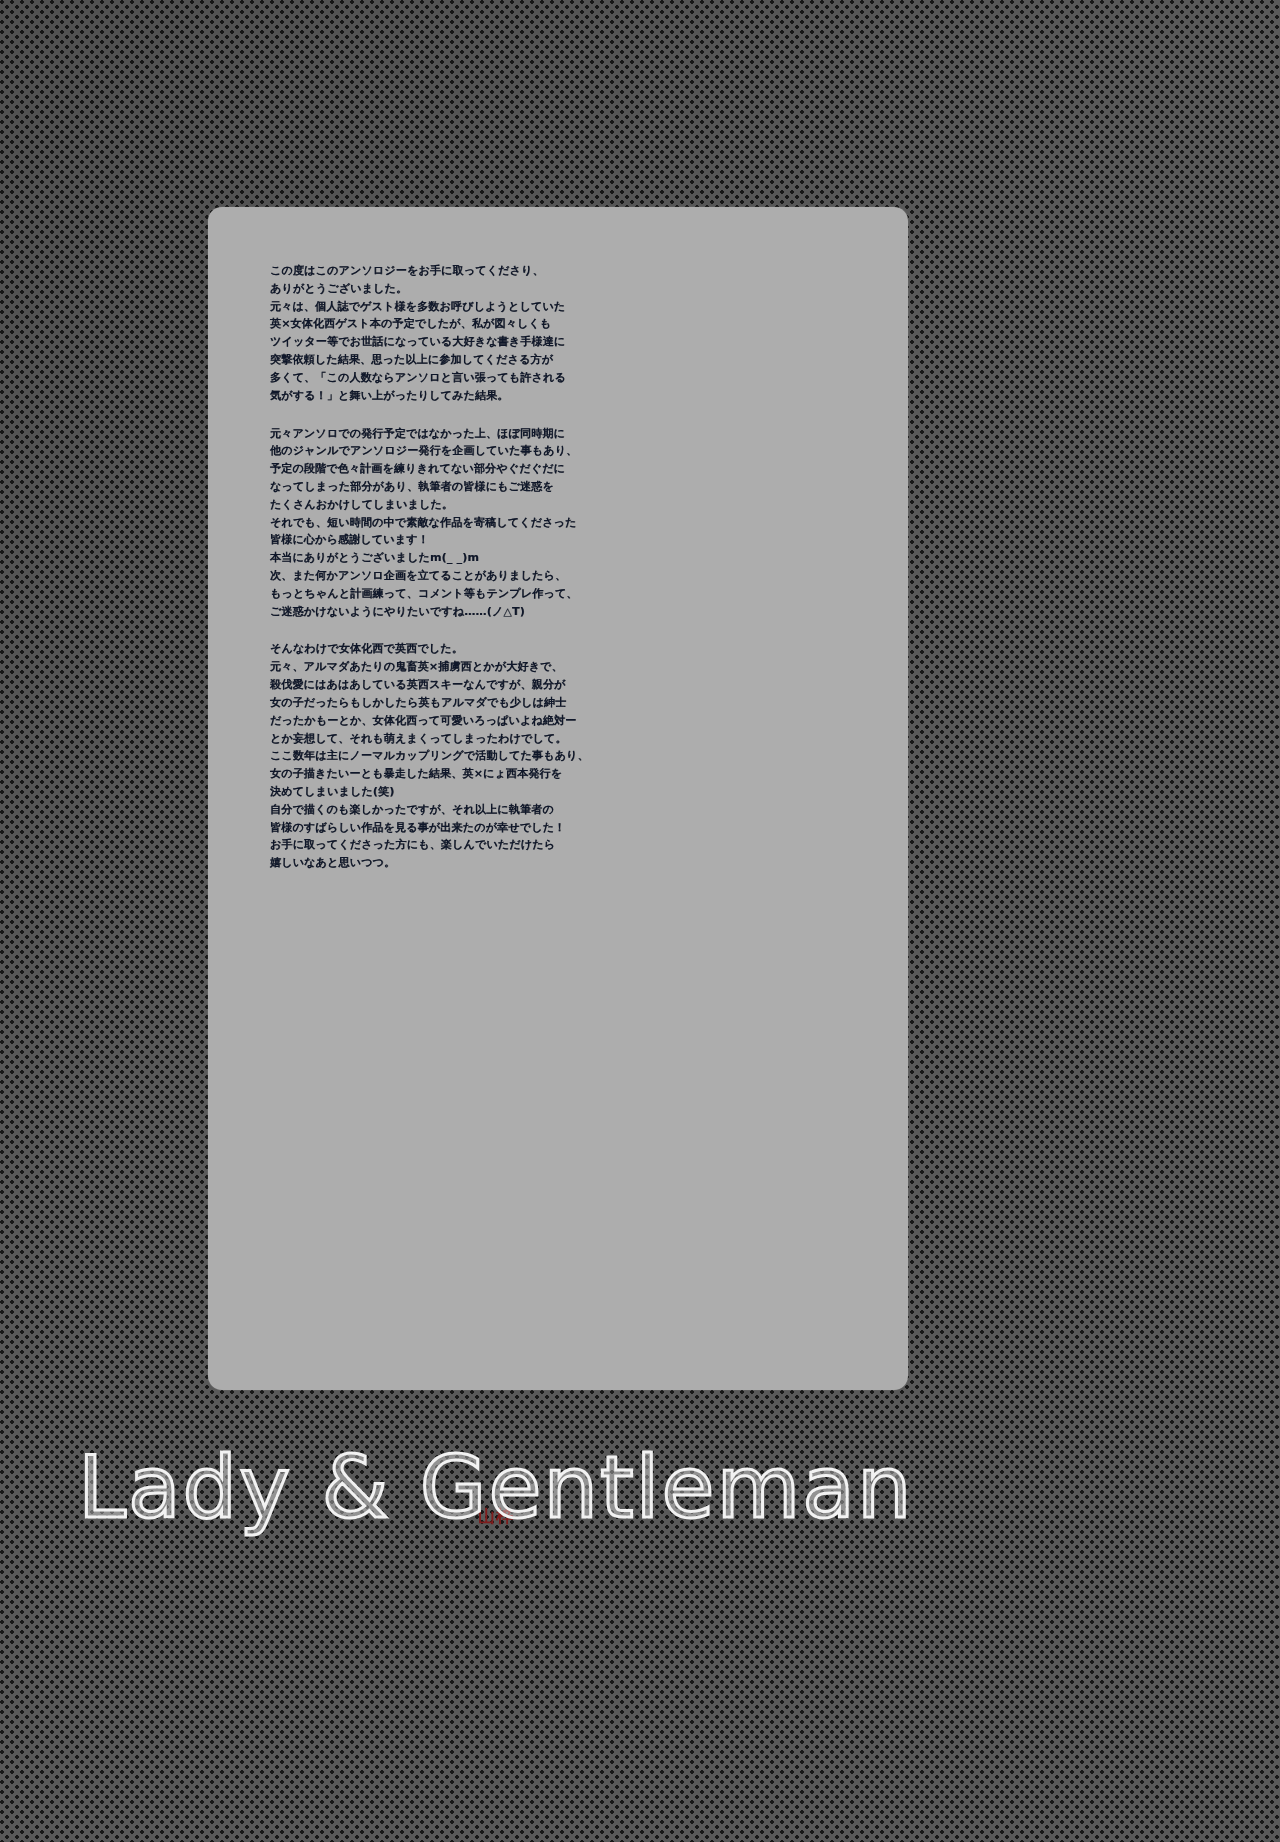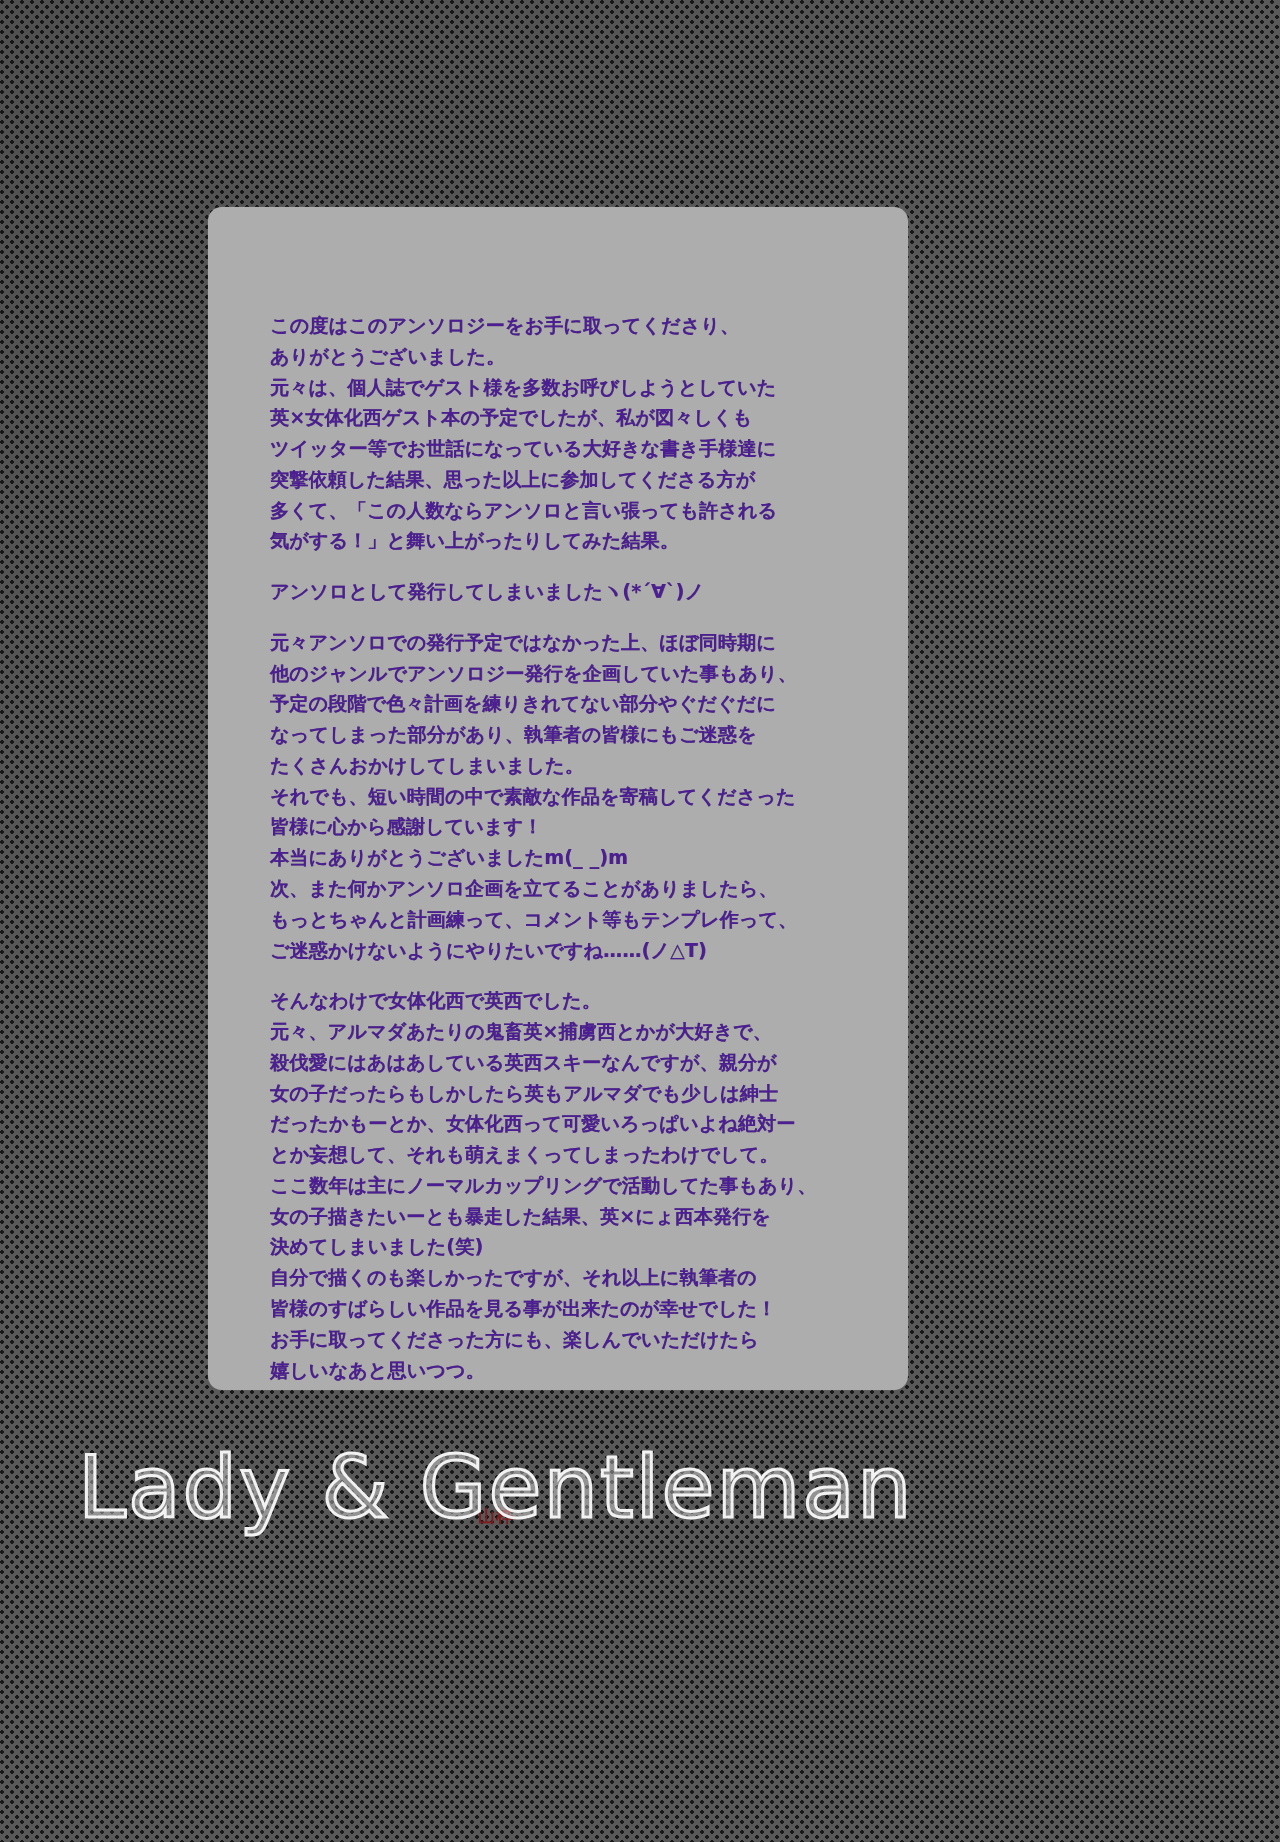--- a/index.html
+++ b/index.html
@@ -39,27 +39,26 @@
     background: #adadad;
     border-radius: 14px;
     box-shadow: 0 0 0 1px rgba(255,255,255,0.05);
   }
 
   .afterword-body {
     position: absolute;
     left: 62px;
     top: 55px;
     right: 46px;
-    color: #4c1d95;
-    font-size: 19px;
+    color: #0f172a;
+    font-size: 11px;
     line-height: 1.62;
     letter-spacing: 0.2px;
     font-weight: 700;
     text-shadow: 0.4px 0 0 rgba(28,28,28,0.55);
-    margin-top: 48px;
   }
 
   .para {
     margin: 0 0 0 0;
     white-space: pre-line;
   }
   .para + .para {
     margin-top: 20px;
   }
 
@@ -99,21 +98,20 @@
   <div class="afterword-card">
     <div class="afterword-body">
       <p class="para">この度はこのアンソロジーをお手に取ってくださり、
 ありがとうございました。
 元々は、個人誌でゲスト様を多数お呼びしようとしていた
 英×女体化西ゲスト本の予定でしたが、私が図々しくも
 ツイッター等でお世話になっている大好きな書き手様達に
 突撃依頼した結果、思った以上に参加してくださる方が
 多くて、「この人数ならアンソロと言い張っても許される
 気がする！」と舞い上がったりしてみた結果。</p>
-      <p class="para">アンソロとして発行してしまいましたヽ(*´∀`)ノ</p>
       <p class="para">元々アンソロでの発行予定ではなかった上、ほぼ同時期に
 他のジャンルでアンソロジー発行を企画していた事もあり、
 予定の段階で色々計画を練りきれてない部分やぐだぐだに
 なってしまった部分があり、執筆者の皆様にもご迷惑を
 たくさんおかけしてしまいました。
 それでも、短い時間の中で素敵な作品を寄稿してくださった
 皆様に心から感謝しています！
 本当にありがとうございましたm(_ _)m
 次、また何かアンソロ企画を立てることがありましたら、
 もっとちゃんと計画練って、コメント等もテンプレ作って、

